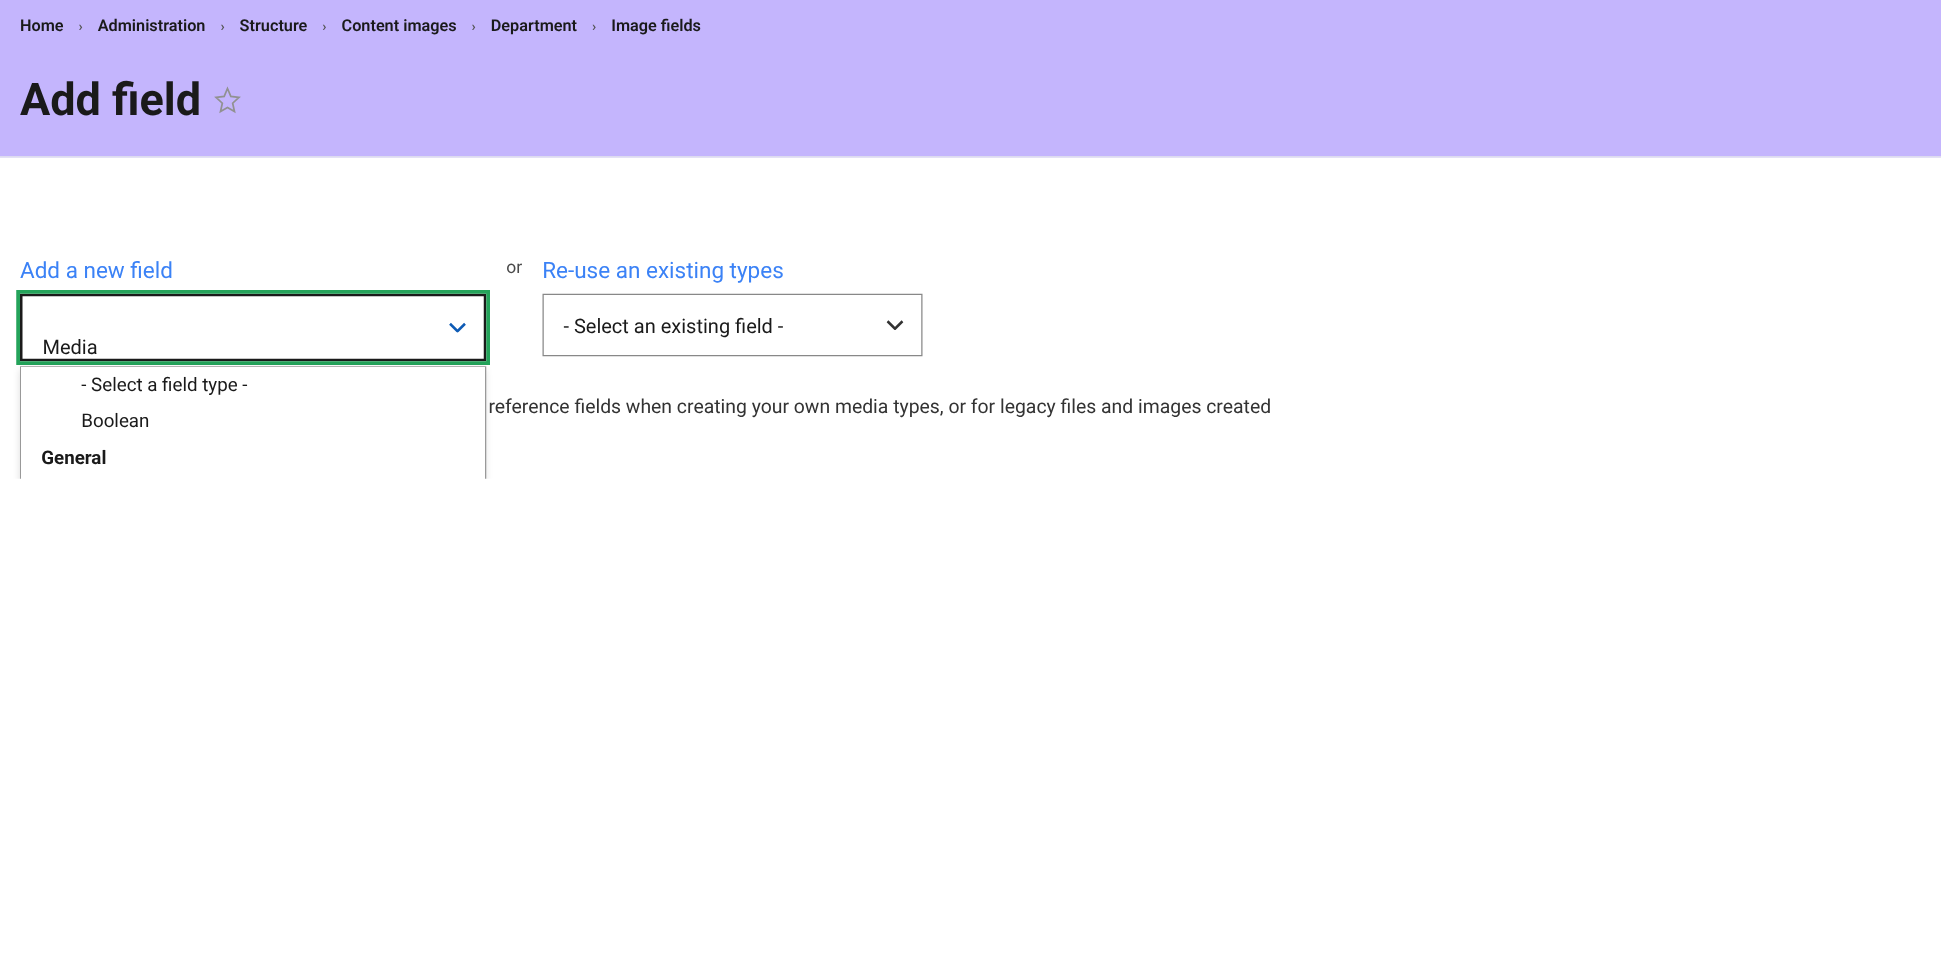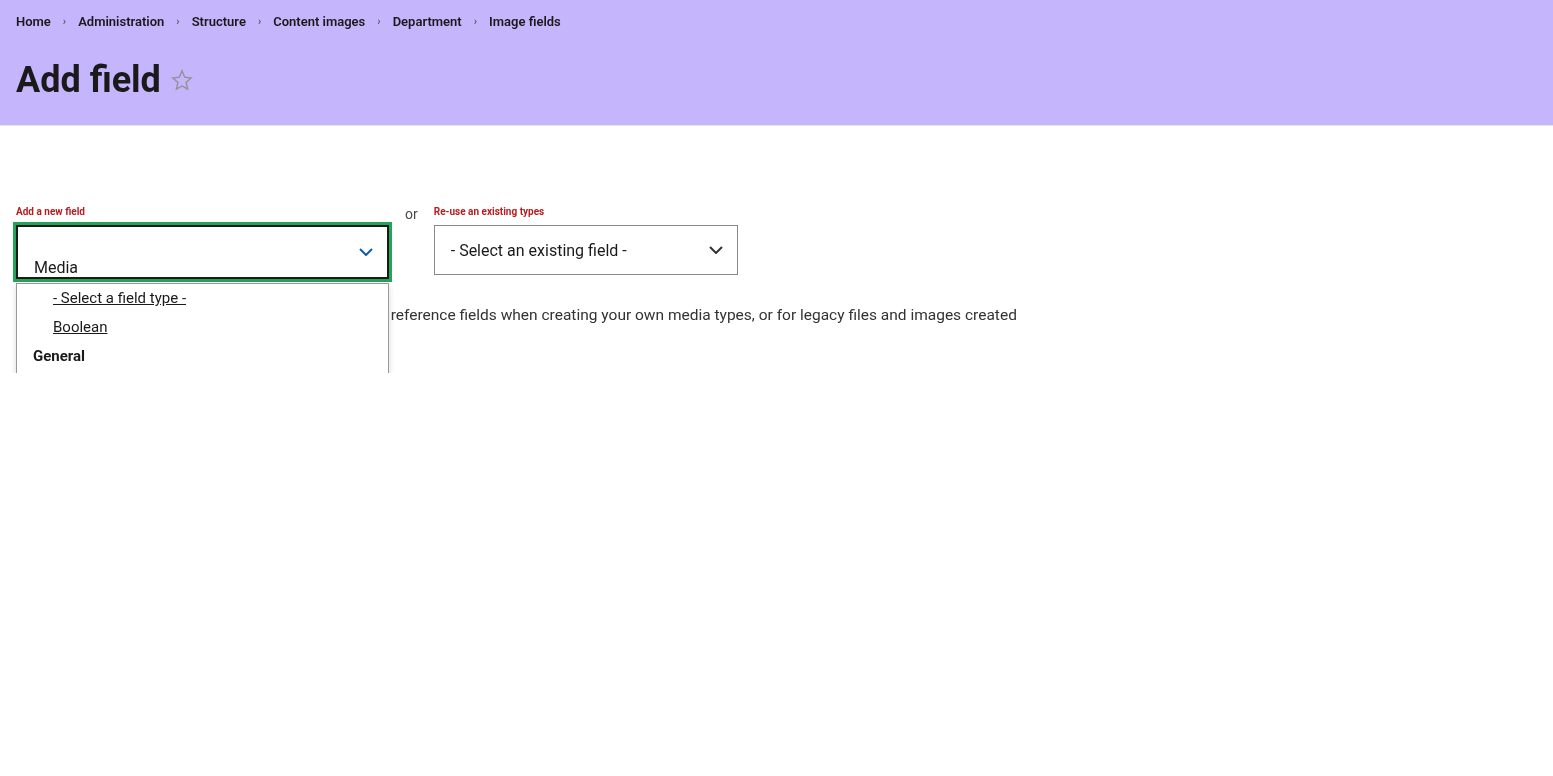--- a/index.html
+++ b/index.html
@@ -57,23 +57,23 @@
     }
     .fields-row {
       display: flex;
       gap: 16px;
       align-items: flex-start;
     }
     .field-wrap {
       position: relative;
     }
     .field-label {
-      font-size: 10px;
-      font-weight: 700;
-      color: #b91c1c;
+      font-size: 18px;
+      font-weight: 400;
+      color: #3b82f6;
       margin-bottom: 8px;
       display: block;
     }
     .or-label {
       font-size: 14px;
       color: #4a4a4a;
       margin-top: 0;
       padding-top: 0;
       display: flex;
       align-items: center;
@@ -124,21 +124,21 @@
       max-height: 500px;
       overflow-y: auto;
     }
     .dropdown-opt {
       padding: 2px 16px;
       font-size: 15px;
       color: #1a1a1a;
       line-height: 25px;
       cursor: pointer;
     }
-    .dropdown-opt.indent { padding-left: 36px; text-decoration: underline; }
+    .dropdown-opt.indent { padding-left: 48px; }
     .dropdown-opt.group { font-weight: 700; cursor: default; padding-left: 16px; }
     .dropdown::-webkit-scrollbar { width: 16px; background: #f1f1f1; }
     .dropdown::-webkit-scrollbar-thumb { background: #c1c1c1; }
     .dropdown::-webkit-scrollbar-button:single-button {
       background: #f1f1f1; display: block; height: 16px;
     }
     .description-text {
       margin-top: 24px;
       font-size: 15.5px;
       color: #333;

